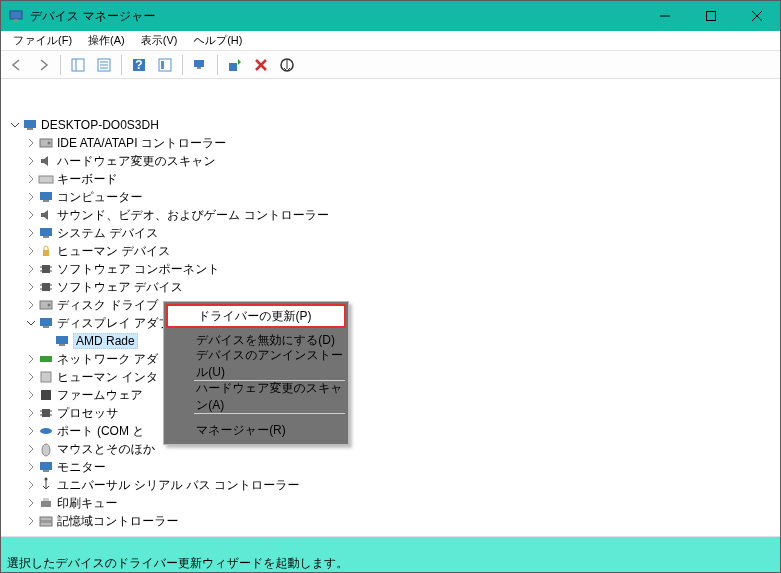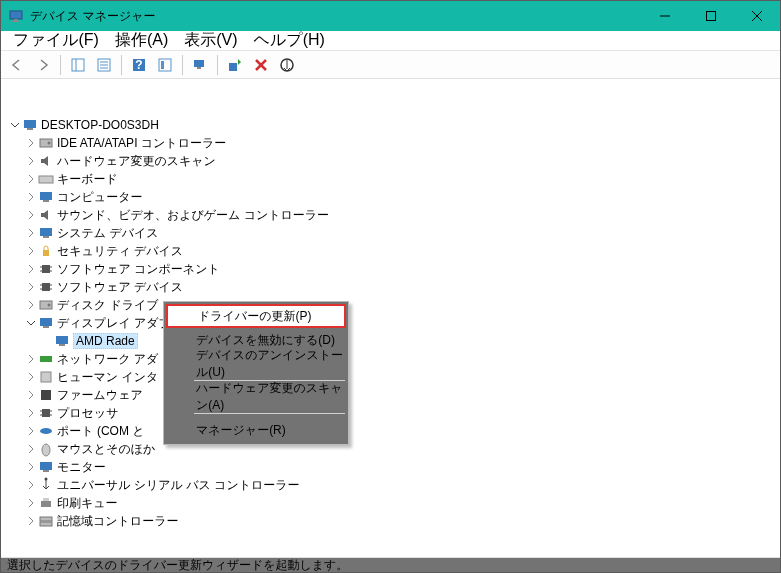--- a/index.html
+++ b/index.html
@@ -3,36 +3,36 @@
 <meta charset="utf-8">
 <style>
 * { margin: 0; padding: 0; box-sizing: border-box; font-family: "Yu Gothic UI", "Meiryo", sans-serif; font-size: 12px; }
 body { background: #fff; width: 781px; height: 573px; overflow: hidden; border: 1px solid #5a5a5a; position: relative; }
 .titlebar { height: 30px; display: flex; align-items: center; padding-left: 7px; background: #14b8a6; }
 .titlebar-icon { width: 16px; height: 16px; margin-right: 6px; }
 .titlebar-title { flex: 1; font-size: 12px; }
 .win-controls { display: flex; height: 30px; }
 .win-btn { width: 46px; display: flex; align-items: center; justify-content: center; }
 .menubar { height: 20px; display: flex; align-items: center; padding-left: 6px; gap: 4px; border-bottom: 1px solid #e5e5e5; }
-.menu-item { padding: 1px 6px; font-size: 16px; }
+.menu-item { padding: 1px 6px; font-size: 11px; }
 .toolbar { height: 28px; display: flex; align-items: center; padding-left: 4px; gap: 2px; border-bottom: 1px solid #e0e0e0; background: #fdfdfd; }
 .tb-btn { width: 24px; height: 24px; display: flex; align-items: center; justify-content: center; }
 .tb-sep { width: 1px; height: 20px; background: #ccc; margin: 0 3px; }
 .tree { padding: 4px 2px; height: calc(100% - 30px - 20px - 28px - 22px); overflow: auto; margin-top: 33px; }
 .tree-row { display: flex; align-items: center; height: 18px; white-space: nowrap; }
 .indent { display: inline-block; }
 .expander { width: 15px; height: 15px; display: inline-flex; align-items: center; justify-content: center; color: #666; }
 .node-icon { width: 16px; height: 16px; margin-right: 3px; display: inline-flex; align-items: center; justify-content: center; }
 .node-label { white-space: nowrap; }
 .selected { background: #cce8ff; border: 1px dotted #99d1ff; padding: 0 2px; }
 .context-menu { position: absolute; left: 162px; top: 300px; width: 186px; background: #737373; border: 1px solid #bababa; box-shadow: 3px 3px 3px rgba(0,0,0,0.25); padding: 2px; }
 .ctx-item { height: 24px; display: flex; align-items: center; padding-left: 30px; font-size: 12px; }
 .ctx-item.hl { border: 2px solid #e03030; background: #fff; }
 .ctx-sep { height: 1px; background: #d0d0d0; margin: 4px 1px 4px 28px; }
-.statusbar { position: absolute; bottom: 0; left: 0; right: 0; height: 15px; border-top: 1px solid #e0e0e0; padding-left: 6px; display: flex; align-items: center; font-size: 12px; background: #737373; }
+.statusbar { position: absolute; bottom: 0; left: 0; right: 0; height: 36px; border-top: 1px solid #e0e0e0; padding-left: 6px; display: flex; align-items: flex-end; font-size: 12px; background: #5eead4; }
 svg { display: block; }
 </style>
 </head>
 <body>
 
 <div class="titlebar">
   <span class="titlebar-icon">
     <svg width="16" height="16" viewBox="0 0 16 16">
         <rect x="2" y="3" width="12" height="8" fill="#3a7bbf" stroke="#205080"></rect>
         <rect x="6" y="11" width="4" height="2" fill="#888"></rect>
@@ -248,21 +248,21 @@
           <svg width="10" height="10">
             <path d="M3 1 L7 5 L3 9" fill="none" stroke="#888"></path>
           </svg>
         </span>
         <span class="node-icon">
           <svg width="16" height="16">
             <rect x="5" y="7" width="6" height="6" fill="#e0b040"></rect>
             <path d="M6 7 V5 a2 2 0 0 1 4 0 V7" fill="none" stroke="#e0b040"></path>
           </svg>
         </span>
-        <span class="node-label">セキュリティ デバイス</span>
+        <span class="node-label">ヒューマン デバイス</span>
       </div>
       <div class="tree-row">
         <span class="indent" style="width:20px"></span>
         <span class="expander">
           <svg width="10" height="10">
             <path d="M3 1 L7 5 L3 9" fill="none" stroke="#888"></path>
           </svg>
         </span>
         <span class="node-icon">
           <svg width="16" height="16">

